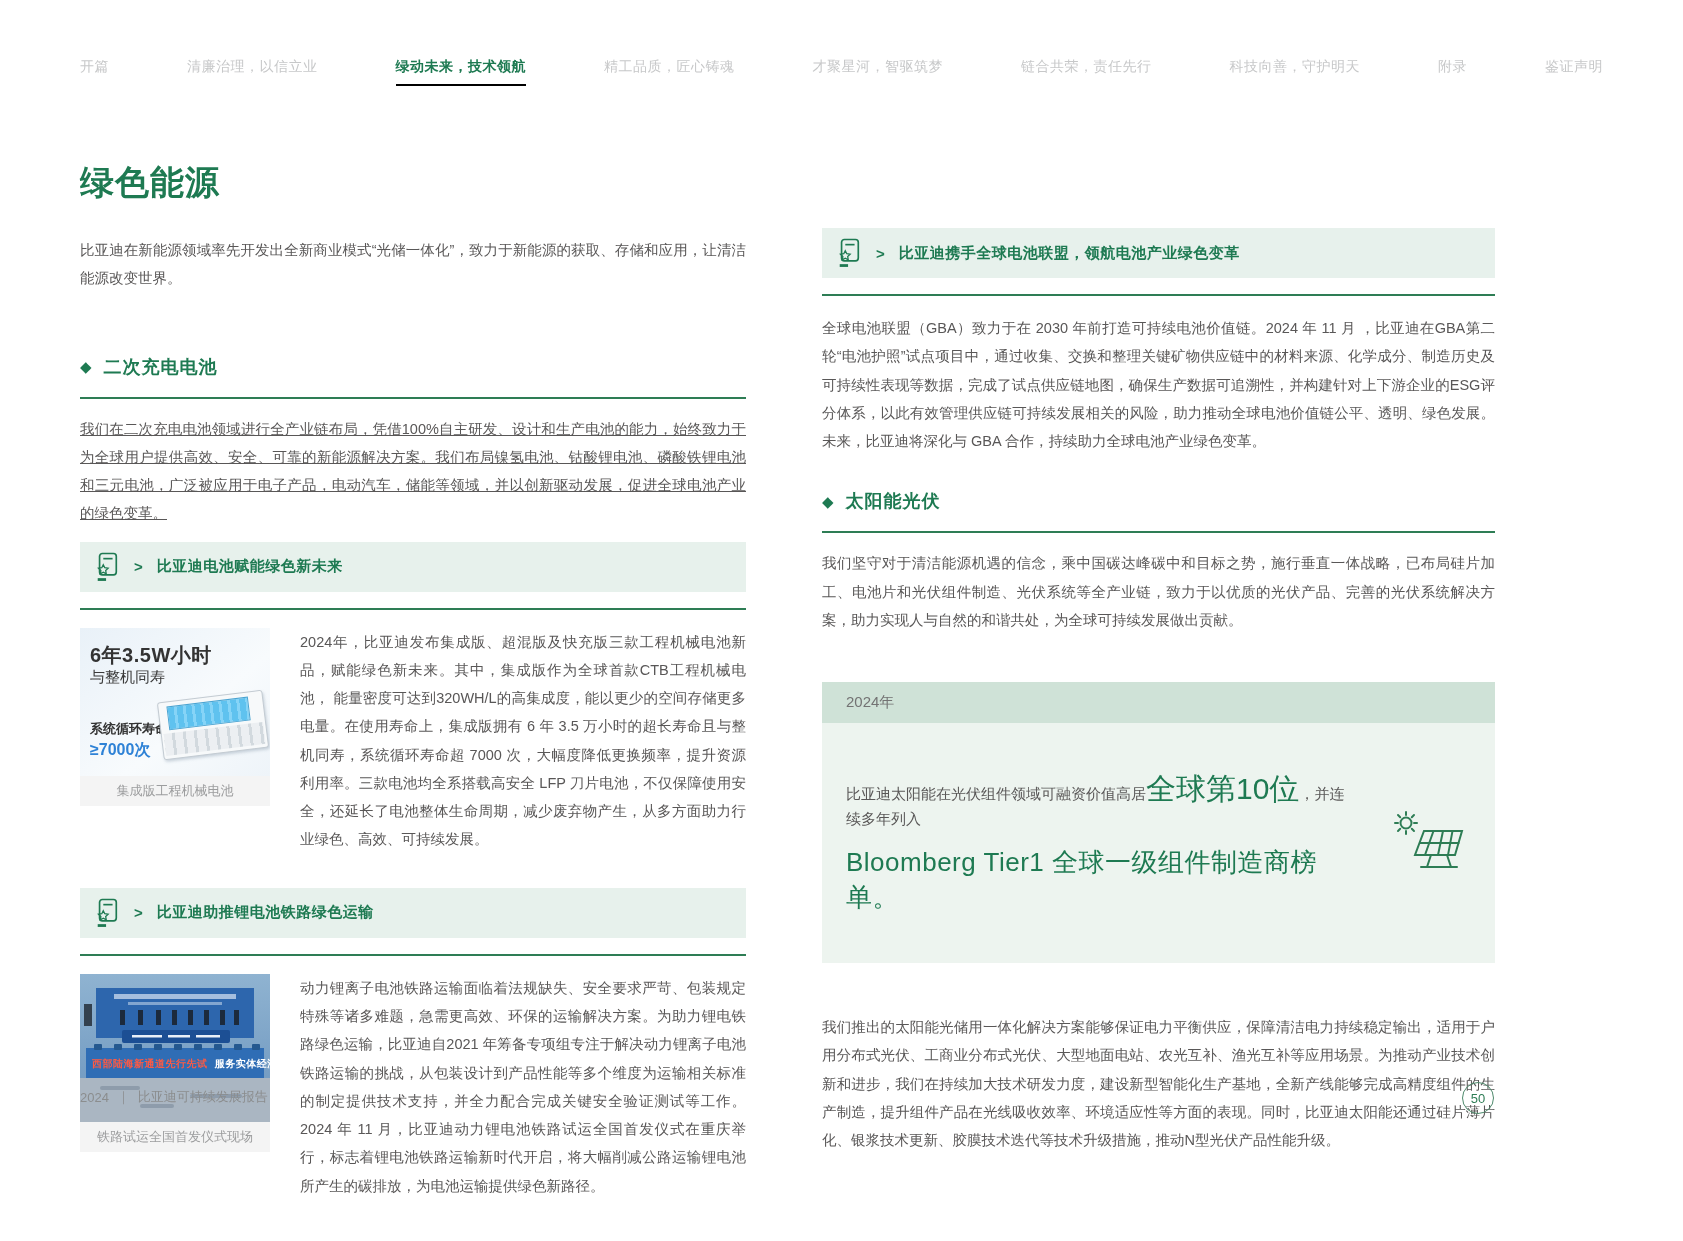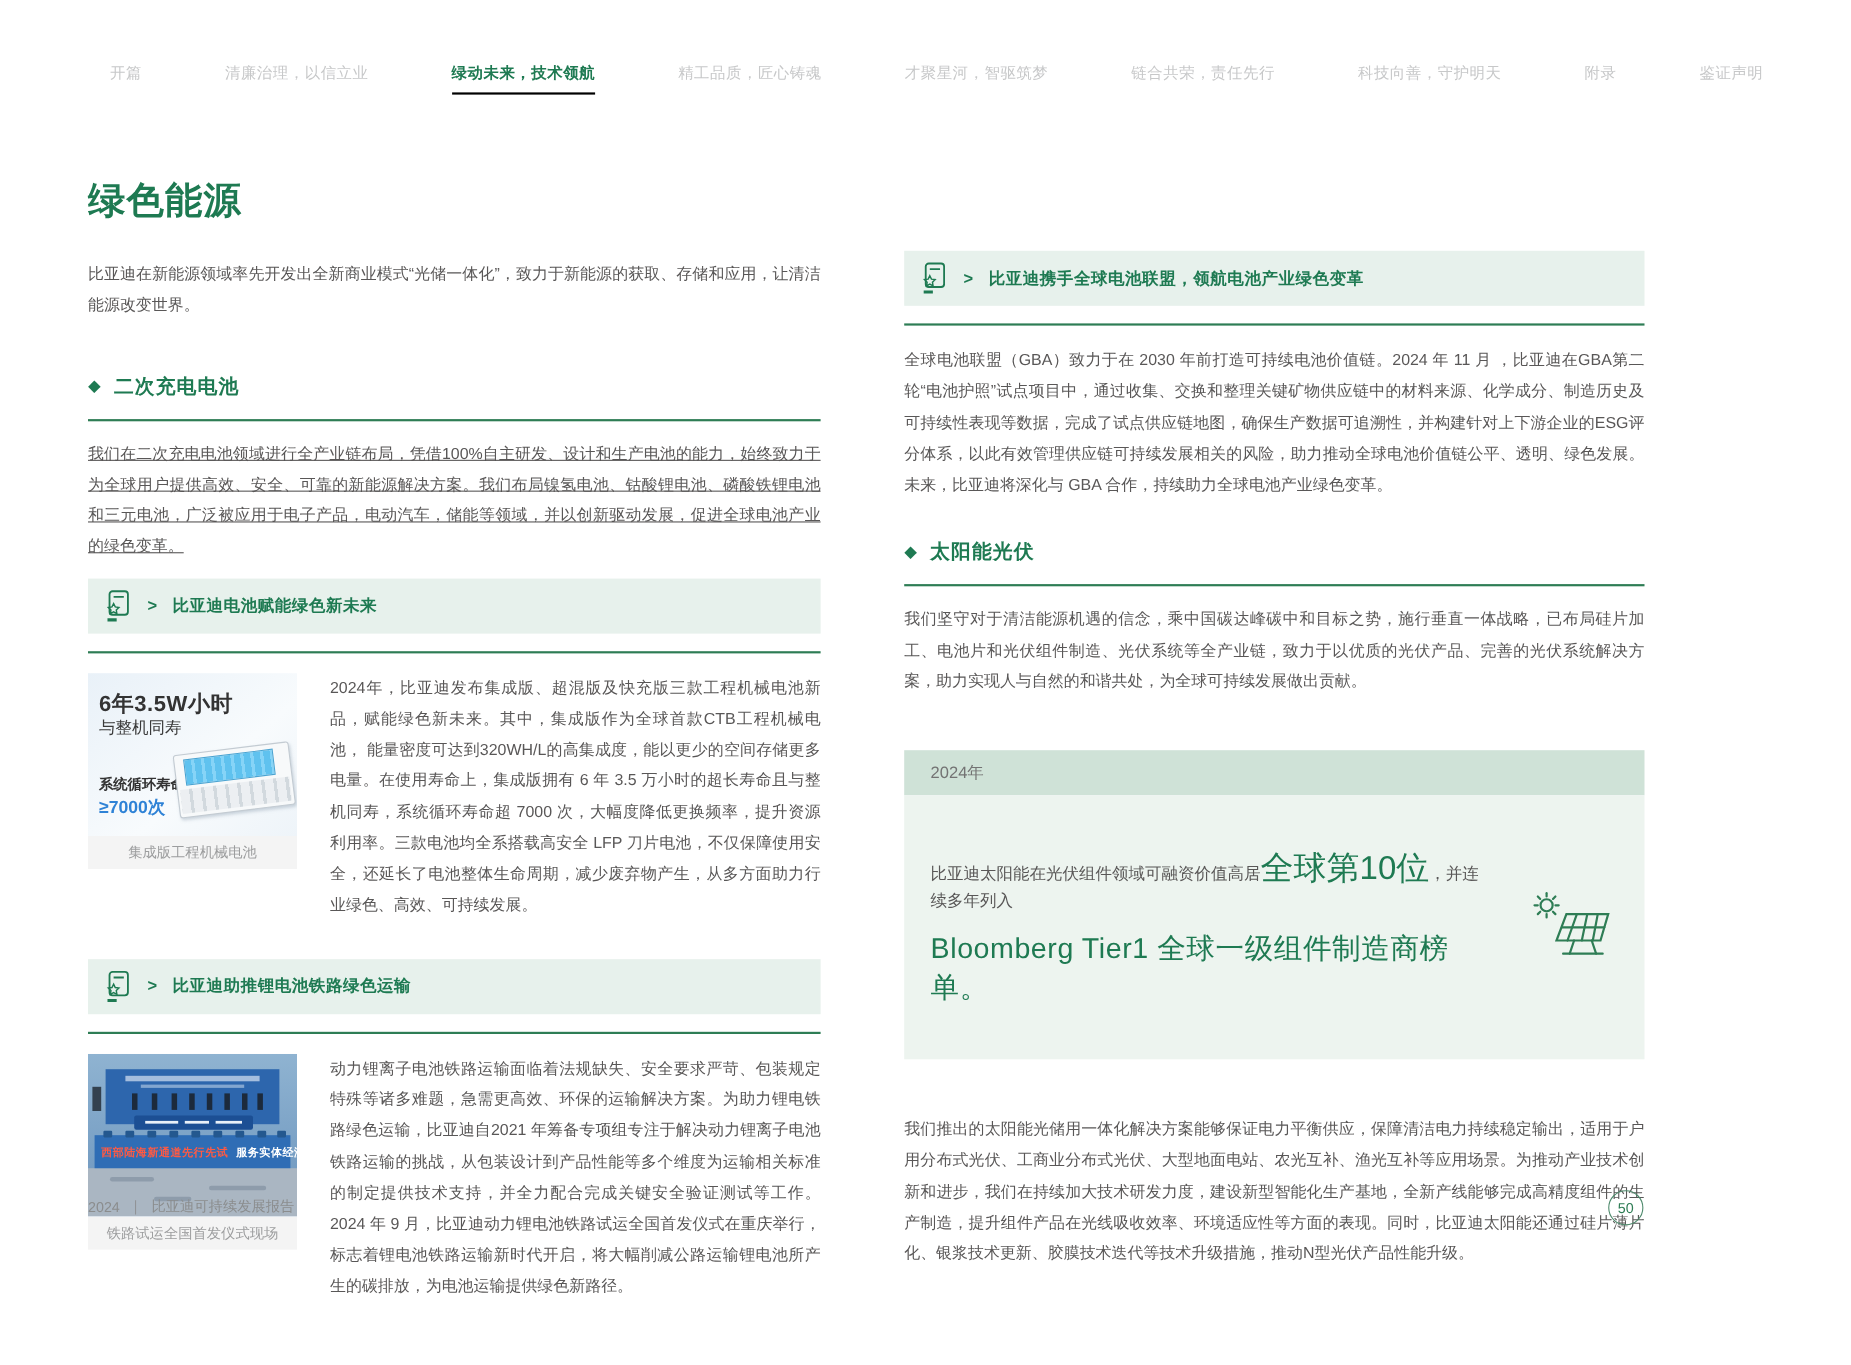--- a/index.html
+++ b/index.html
@@ -1,31 +1,31 @@
 <!DOCTYPE html>
 <html><head>
 <meta charset="utf-8">
 <style>
   * { margin:0; padding:0; box-sizing:border-box; }
   html,body { background:#ffffff; }
   body { font-family:"Liberation Sans","DejaVu Sans",sans-serif; color:#595757; }
   .page { position:relative; width:1683px; height:1241px; background:#fff; overflow:hidden; }
 
   
-  .topnav { position:absolute; left:80px; right:80px; top:58px; display:flex; justify-content:space-between; align-items:flex-start;margin-left:20px; }
+  .topnav { position:absolute; left:80px; right:80px; top:58px; display:flex; justify-content:space-between; align-items:flex-start; }
   .nav-item { font-size:14px; color:#c7c8c9; letter-spacing:0.5px; padding-bottom:8px; cursor:pointer; white-space:nowrap; }
   .nav-item.active { color:#1e7a52; font-weight:bold; border-bottom:2px solid #000000; }
 
   
   .col-left  { position:absolute; left:80px;  top:160px; width:666px; }
   .col-right { position:absolute; left:822px; top:228px; width:673px; }
 
   .page-title { font-size:34px; color:#1e7a52; font-weight:bold; letter-spacing:1px; margin-bottom:30px; }
   .para { font-size:14.5px; line-height:1.95; color:#595757; text-align:justify; }
-  .intro { margin-bottom:46px; }
+  .intro { margin-bottom:62px; }
 
   .sec-head { display:flex; align-items:center; gap:12px; margin-bottom:18px; }
   .diamond { color:#1e7a52; font-size:15px; line-height:1; }
   .sec-title { font-size:18px; color:#1e7a52; font-weight:bold; letter-spacing:1px; }
   .sec-rule { height:2px; background:#2e7d55; margin-bottom:16px; }
   .sec-body { margin-bottom:14px;text-decoration:underline; }
 
   
   .banner { display:flex; align-items:center; gap:14px; background:#e7f1ec; padding:10px 14px; min-height:46px; }
   .banner .doc-icon { flex:0 0 auto; width:26px; height:30px; }
@@ -187,21 +187,21 @@
             <g fill="#8e9cab">
                 <rect x="20" y="112" width="40" height="4" rx="2"></rect>
                 <rect x="110" y="120" width="52" height="4" rx="2"></rect>
                 <rect x="60" y="130" width="34" height="4" rx="2"></rect>
               </g>
             <rect x="4" y="30" width="8" height="22" fill="#33414f"></rect>
           </svg>
         </div>
         <div class="photo-caption">铁路试运全国首发仪式现场</div>
       </div>
-      <div class="card-text para">动力锂离子电池铁路运输面临着法规缺失、安全要求严苛、包装规定特殊等诸多难题，急需更高效、环保的运输解决方案。为助力锂电铁路绿色运输，比亚迪自2021 年筹备专项组专注于解决动力锂离子电池铁路运输的挑战，从包装设计到产品性能等多个维度为运输相关标准的制定提供技术支持，并全力配合完成关键安全验证测试等工作。2024 年 9 月，比亚迪动力锂电池铁路试运全国首发仪式在重庆举行，标志着锂电池铁路运输新时代开启，将大幅削减公路运输锂电池所产生的碳排放，为电池运输提供绿色新路径。</div>
+      <div class="card-text para">动力锂离子电池铁路运输面临着法规缺失、安全要求严苛、包装规定特殊等诸多难题，急需更高效、环保的运输解决方案。为助力锂电铁路绿色运输，比亚迪自2021 年筹备专项组专注于解决动力锂离子电池铁路运输的挑战，从包装设计到产品性能等多个维度为运输相关标准的制定提供技术支持，并全力配合完成关键安全验证测试等工作。2024 年 11 月，比亚迪动力锂电池铁路试运全国首发仪式在重庆举行，标志着锂电池铁路运输新时代开启，将大幅削减公路运输锂电池所产生的碳排放，为电池运输提供绿色新路径。</div>
     </div>
 
   </div>
 
   <div class="col-right">
 
     <div class="banner">
       <svg class="doc-icon" viewBox="0 0 28 32" fill="none" stroke="#1e7a52" stroke-width="1.8">
         <rect x="6" y="1.5" width="18" height="23" rx="3"></rect>
         <line x1="10" y1="7" x2="20" y2="7"></line>

